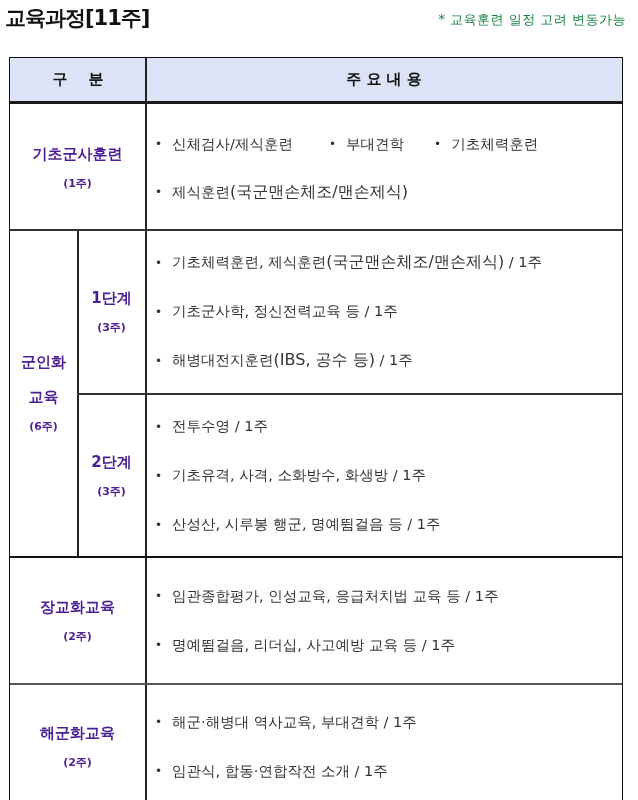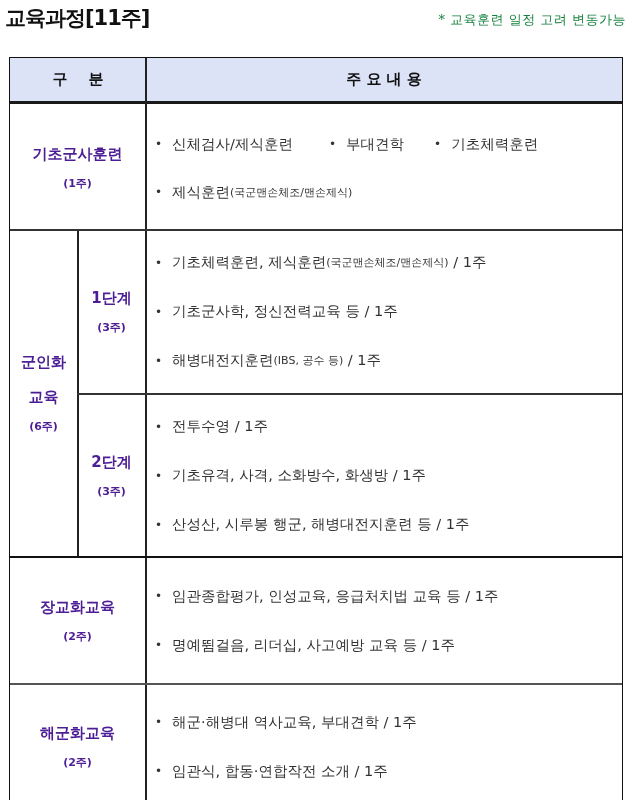--- a/index.html
+++ b/index.html
@@ -9,21 +9,21 @@
   .tbl{position:absolute;left:9px;top:57px;width:614px;height:752px;border:1.5px solid #111;box-sizing:border-box;}
   .cell{position:absolute;box-sizing:border-box;}
   .hdr{background:#dde3f7;top:0;height:46px;border-bottom:3px solid #1a1a1a;display:flex;align-items:center;justify-content:center;font-weight:bold;font-size:15px;color:#111;}
   .hline{position:absolute;left:0;right:0;height:1.5px;background:#333;}
   .vline{position:absolute;width:1.5px;background:#222;}
   .cat{display:flex;flex-direction:column;align-items:center;justify-content:center;font-weight:bold;font-size:15px;color:#4c1d95;text-align:center;line-height:1;}
   .cat .sub{font-size:11px;margin-top:16px;}
   .items{padding-left:8px;display:flex;flex-direction:column;justify-content:center;font-size:14.5px;color:#333;}
   .item{height:49px;display:flex;align-items:center;white-space:nowrap;}
   .item .bullet{margin-right:10px;font-size:12px;}
-  .item .small{font-size:11px;}
+  .item .small{font-size:16px;}
   .row1 .item{height:48px;}
   .inline{display:inline-flex;align-items:center;margin-right:36px;}
 </style>
 </head>
 <body>
 
 <div class="title">교육과정[11주]</div>
 <div class="note">* 교육훈련 일정 고려 변동가능</div>
 
 <div class="tbl">
@@ -106,21 +106,21 @@
     <div class="item">
         <span class="bullet">•</span>
         <span>전투수영 / 1주</span>
       </div>
     <div class="item">
         <span class="bullet">•</span>
         <span>기초유격, 사격, 소화방수, 화생방 / 1주</span>
       </div>
     <div class="item">
         <span class="bullet">•</span>
-        <span>산성산, 시루봉 행군, 해병대전지훈련 등 / 1주</span>
+        <span>산성산, 시루봉 행군, 명예뜀걸음 등 / 1주</span>
       </div>
   </div>
 
   <div class="cell cat" style="left:0;width:135px;top:500px;height:125px;">
     <span>장교화교육</span>
     <span class="sub">(2주)</span>
   </div>
   <div class="cell items" style="left:137px;right:0;top:500px;height:125px;">
     <div class="item">
         <span class="bullet">•</span>

